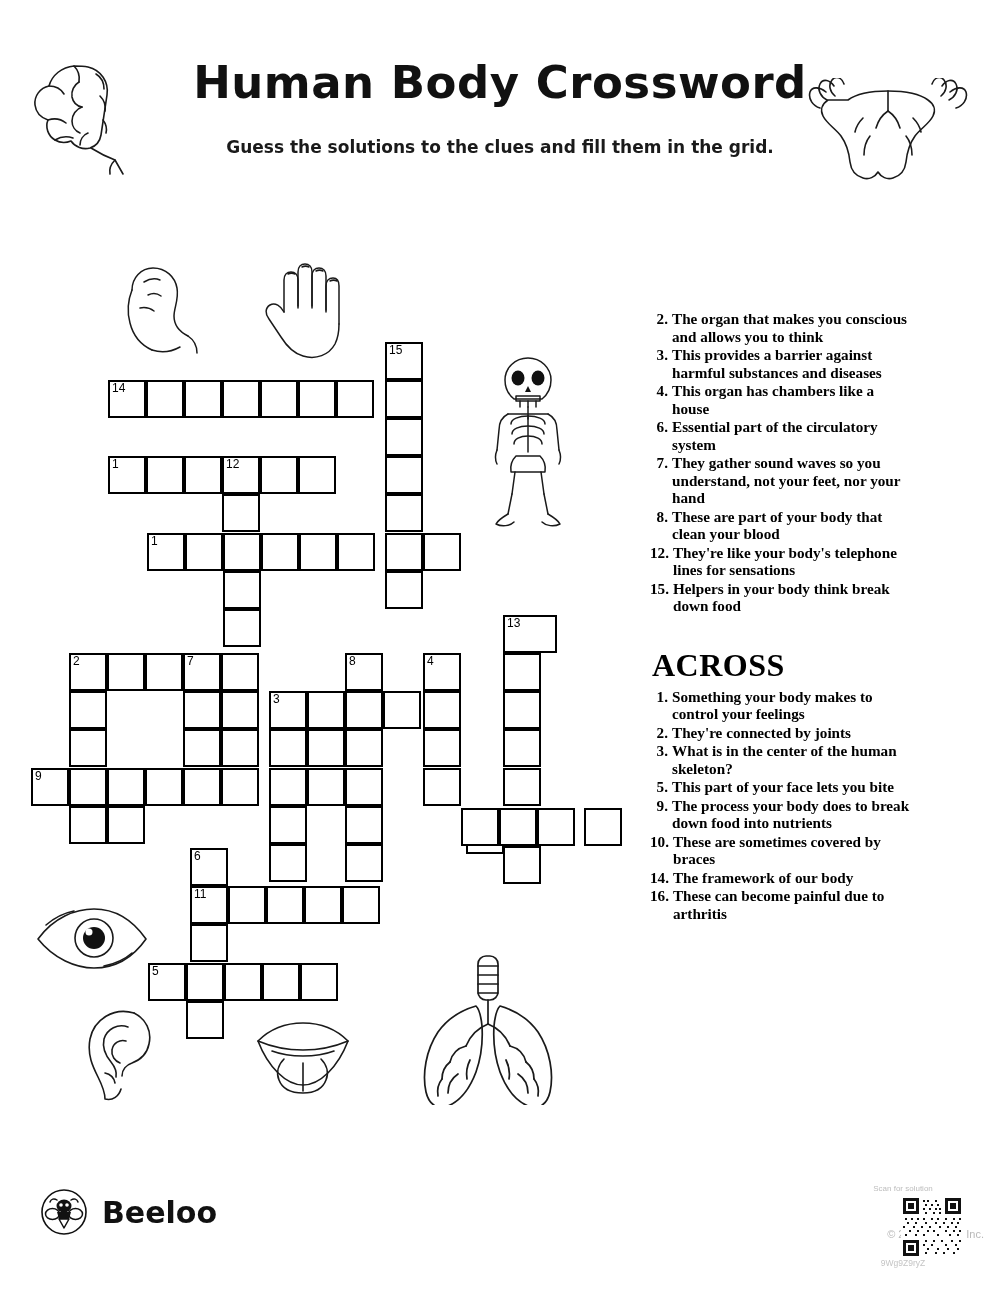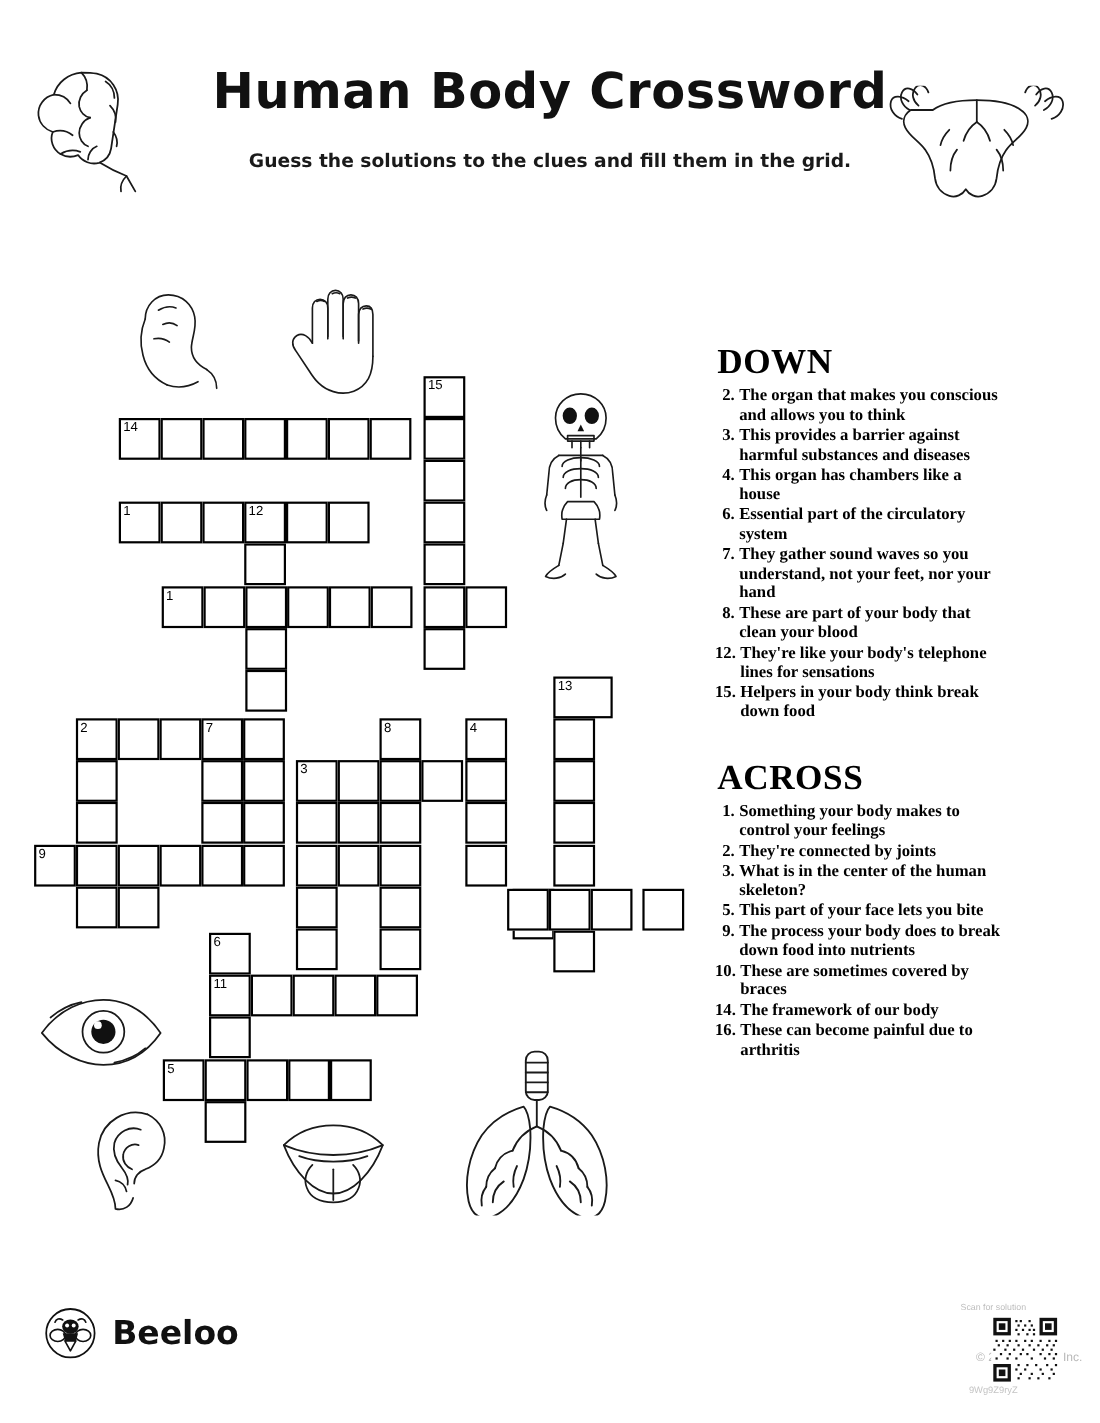--- a/index.html
+++ b/index.html
@@ -360,21 +360,20 @@
     </div>
     <div class="cell" style="left: 186px; top: 963px; width: 38px; height: 38px;"></div>
     <div class="cell" style="left: 224px; top: 963px; width: 38px; height: 38px;"></div>
     <div class="cell" style="left: 262px; top: 963px; width: 38px; height: 38px;"></div>
     <div class="cell" style="left: 300px; top: 963px; width: 38px; height: 38px;"></div>
     <div class="cell" style="left: 186px; top: 1001px; width: 38px; height: 38px;"></div>
   </div>
 
 <div id="clues">
   <div id="down-block">
-    <div class="clue-head">DOWN</div>
     <ul class="clue-list" id="down-list">
         <li class="clue-item">
           <span class="clue-num">2.</span>
           <span class="clue-text">The organ that makes you conscious and allows you to think</span>
         </li>
         <li class="clue-item">
           <span class="clue-num">3.</span>
           <span class="clue-text">This provides a barrier against harmful substances and diseases</span>
         </li>
         <li class="clue-item">

